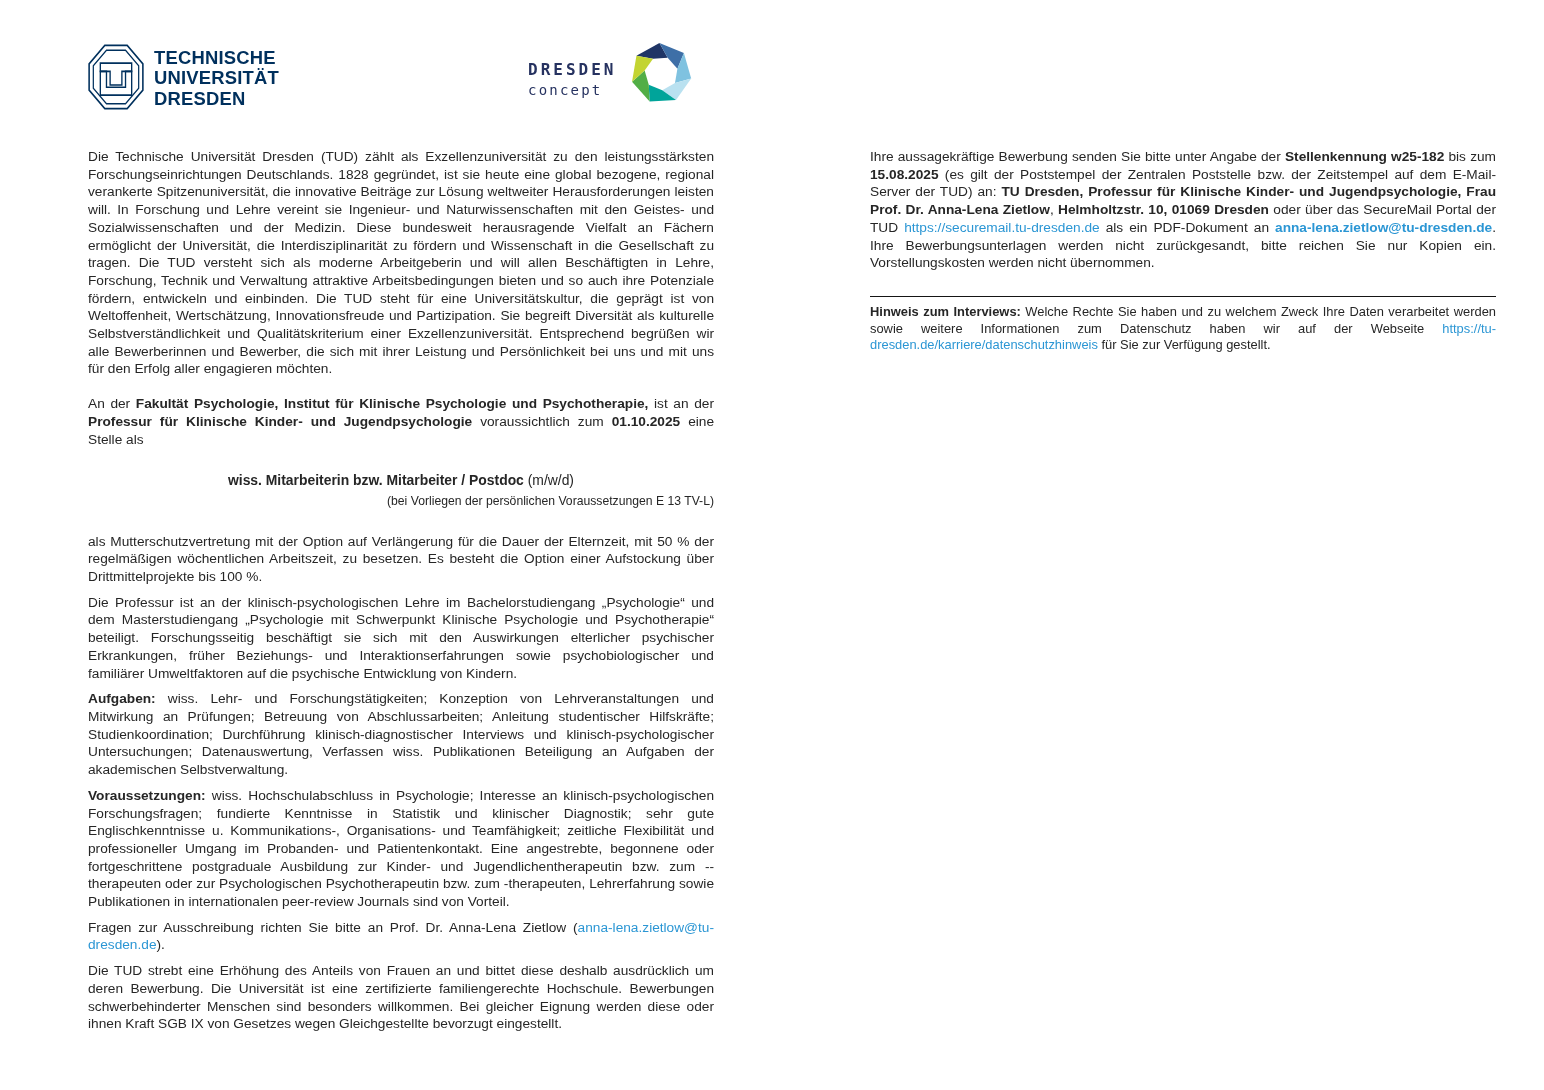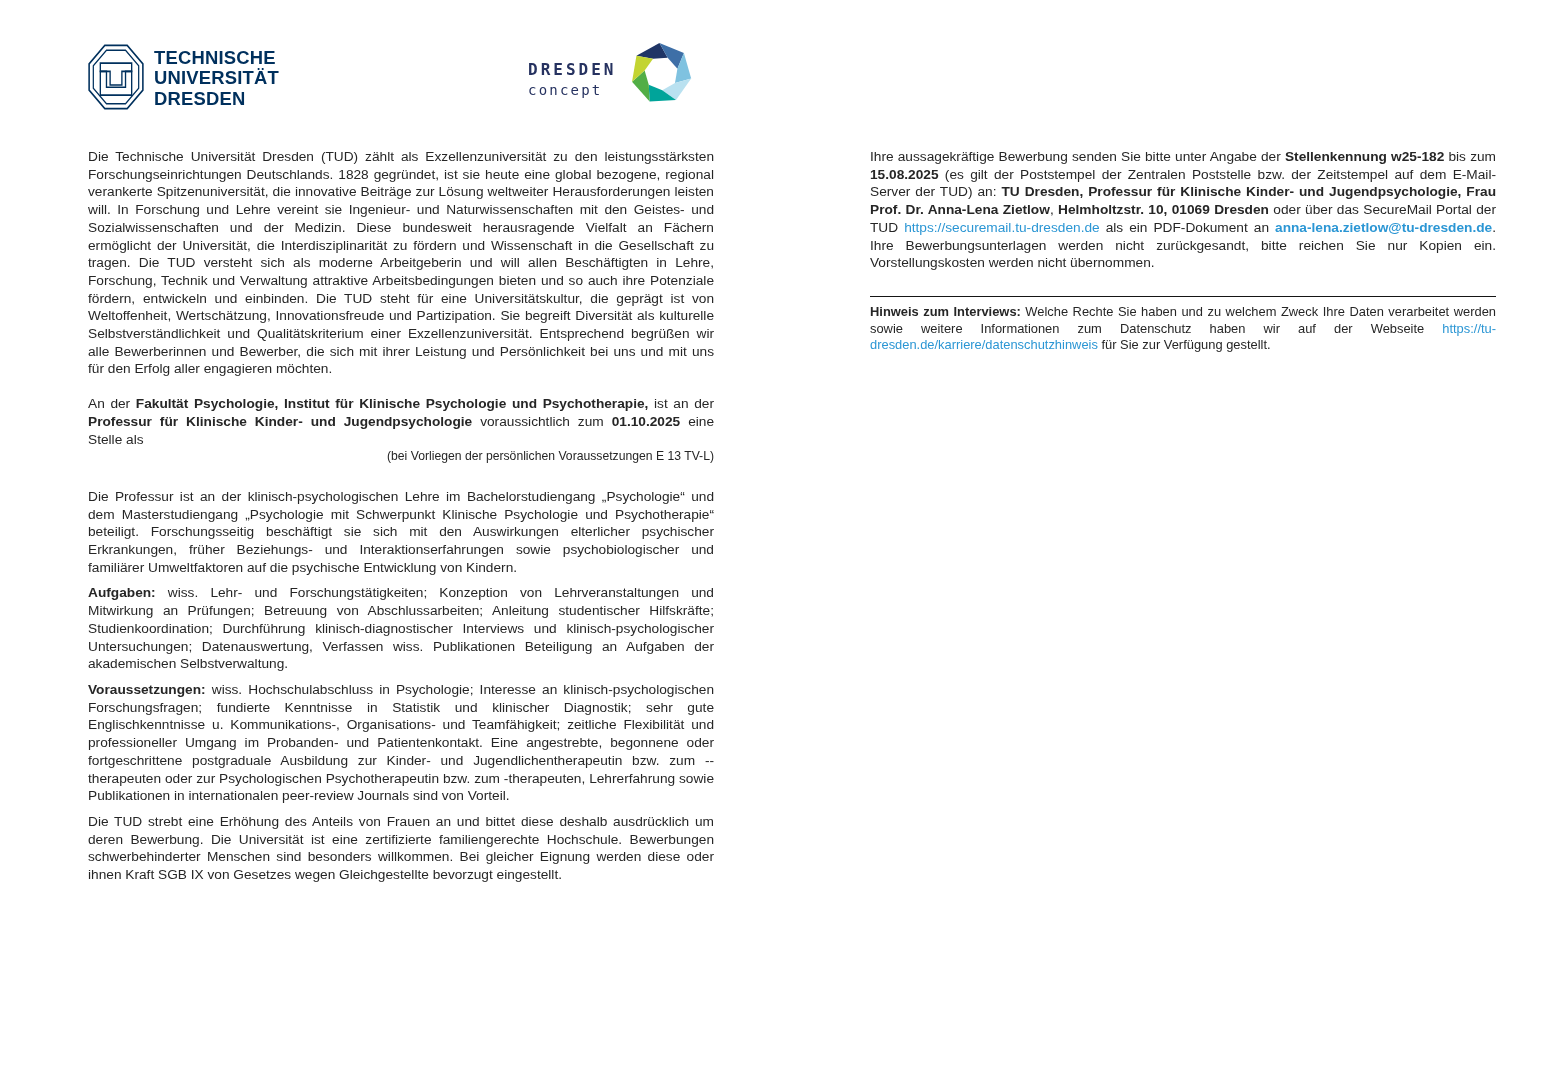--- a/index.html
+++ b/index.html
@@ -80,24 +80,27 @@
         <polygon points="40.7,78.0 10.7,64.2 19.6,45.1 31.3,59.1" fill="#00a49a"></polygon>
         <polygon points="10.7,64.2 2.8,32.2 23.3,27.2 19.6,45.1" fill="#52ae46"></polygon>
         <polygon points="2.8,32.2 22.9,6.1 39.6,19.0 23.3,27.2" fill="#c3d432"></polygon>
       </g>
     </svg>
   </div>
 
   <div class="col col-left">
     <p class="intro"><span>Die Technische Universität Dresden (TUD) zählt als Exzellenzuniversität zu den leistungsstärksten Forschungseinrichtungen Deutschlands. 1828 gegründet, ist sie heute eine global bezogene, regional verankerte Spitzenuniversität, die innovative Beiträge zur Lösung weltweiter Herausforderungen leisten will. In Forschung und Lehre vereint sie Ingenieur- und Naturwissenschaften mit den Geistes- und Sozialwissenschaften und der Medizin. Diese bundesweit herausragende Vielfalt an Fächern ermöglicht der Universität, die Interdisziplinarität zu fördern und Wissenschaft in die Gesellschaft zu tragen. Die TUD versteht sich als moderne Arbeitgeberin und will allen Beschäftigten in Lehre, Forschung, Technik und Verwaltung attraktive Arbeitsbedingungen bieten und so auch ihre Potenziale fördern, entwickeln und einbinden. Die TUD steht für eine Universitätskultur, die geprägt ist von Weltoffenheit, Wertschätzung, Innovationsfreude und Partizipation. Sie begreift Diversität als kulturelle Selbstverständlichkeit und Qualitätskriterium einer Exzellenzuniversität. Entsprechend begrüßen wir alle Bewerberinnen und Bewerber, die sich mit ihrer Leistung und Persönlichkeit bei uns und mit uns für den Erfolg aller engagieren möchten.</span></p>
     <p class="vacancy"><span>An der </span><span class="b">Fakultät Psychologie, Institut für Klinische Psychologie und Psychotherapie,</span><span> ist an der </span><span class="b">Professur für Klinische Kinder- und Jugendpsychologie</span><span> voraussichtlich zum </span><span class="b">01.10.2025</span><span> eine Stelle als</span></p>
+    <p class="job-title"><span class="b">wiss. Mitarbeiterin bzw. Mitarbeiter / Postdoc</span><span> (m/w/d)</span></p>
     <p class="job-cond">(bei Vorliegen der persönlichen Voraussetzungen E 13 TV-L)</p>
+    <p><span>als Mutterschutzvertretung mit der Option auf Verlängerung für die Dauer der Elternzeit, mit 50 % der regelmäßigen wöchentlichen Arbeitszeit, zu besetzen. Es besteht die Option einer Aufstockung über Drittmittelprojekte bis 100 %.</span></p>
     <p><span>Die Professur ist an der klinisch-psychologischen Lehre im Bachelorstudiengang „Psychologie“ und dem Masterstudiengang „Psychologie mit Schwerpunkt Klinische Psychologie und Psychotherapie“ beteiligt. Forschungsseitig beschäftigt sie sich mit den Auswirkungen elterlicher psychischer Erkrankungen, früher Beziehungs- und Interaktionserfahrungen sowie psychobiologischer und familiärer Umweltfaktoren auf die psychische Entwicklung von Kindern.</span></p>
     <p><span class="b">Aufgaben:</span><span> wiss. Lehr- und Forschungstätigkeiten; Konzeption von Lehrveranstaltungen und Mitwirkung an Prüfungen; Betreuung von Abschlussarbeiten; Anleitung studentischer Hilfskräfte; Studienkoordination; Durchführung klinisch-diagnostischer Interviews und klinisch-psychologischer Untersuchungen; Datenauswertung, Verfassen wiss. Publikationen Beteiligung an Aufgaben der akademischen Selbstverwaltung.</span></p>
     <p><span class="b">Voraussetzungen:</span><span> wiss. Hochschulabschluss in Psychologie; Interesse an klinisch-psychologischen Forschungsfragen; fundierte Kenntnisse in Statistik und klinischer Diagnostik; sehr gute Englischkenntnisse u. Kommunikations-, Organisations- und Teamfähigkeit; zeitliche Flexibilität und professioneller Umgang im Probanden- und Patientenkontakt. Eine angestrebte, begonnene oder fortgeschrittene postgraduale Ausbildung zur Kinder- und Jugendlichentherapeutin bzw. zum --therapeuten oder zur Psychologischen Psychotherapeutin bzw. zum -therapeuten, Lehrerfahrung sowie Publikationen in internationalen peer-review Journals sind von Vorteil.</span></p>
+    <p><span>Fragen zur Ausschreibung richten Sie bitte an Prof. Dr. Anna-Lena Zietlow (</span><a class="lnk">anna-lena.zietlow@tu-dresden.de</a><span>).</span></p>
     <p class="last"><span>Die TUD strebt eine Erhöhung des Anteils von Frauen an und bittet diese deshalb ausdrücklich um deren Bewerbung. Die Universität ist eine zertifizierte familiengerechte Hochschule. Bewerbungen schwerbehinderter Menschen sind besonders willkommen. Bei gleicher Eignung werden diese oder ihnen Kraft SGB IX von Gesetzes wegen Gleichgestellte bevorzugt eingestellt.</span></p>
   </div>
 
   <div class="col col-right">
     <p><span>Ihre aussagekräftige Bewerbung senden Sie bitte unter Angabe der </span><span class="b">Stellenkennung w25-182</span><span> bis zum </span><span class="b">15.08.2025</span><span> (es gilt der Poststempel der Zentralen Poststelle bzw. der Zeitstempel auf dem E-Mail-Server der TUD) an: </span><span class="b">TU Dresden, Professur für Klinische Kinder- und Jugendpsychologie, Frau Prof. Dr. Anna-Lena Zietlow</span><span>, </span><span class="b">Helmholtzstr. 10, 01069 Dresden</span><span> oder über das SecureMail Portal der TUD </span><a class="lnk">https://securemail.tu-dresden.de</a><span> als ein PDF-Dokument an </span><a class="lnk b">anna-lena.zietlow@tu-dresden.de</a><span>. Ihre Bewerbungsunterlagen werden nicht zurückgesandt, bitte reichen Sie nur Kopien ein. Vorstellungskosten werden nicht übernommen.</span></p>
     <hr class="privacy-rule">
     <p class="privacy last"><span class="b">Hinweis zum Interviews:</span><span> Welche Rechte Sie haben und zu welchem Zweck Ihre Daten verarbeitet werden sowie weitere Informationen zum Datenschutz haben wir auf der Webseite </span><a class="lnk">https://tu-dresden.de/karriere/datenschutzhinweis</a><span> für Sie zur Verfügung gestellt.</span></p>
   </div>
 
 </div>

